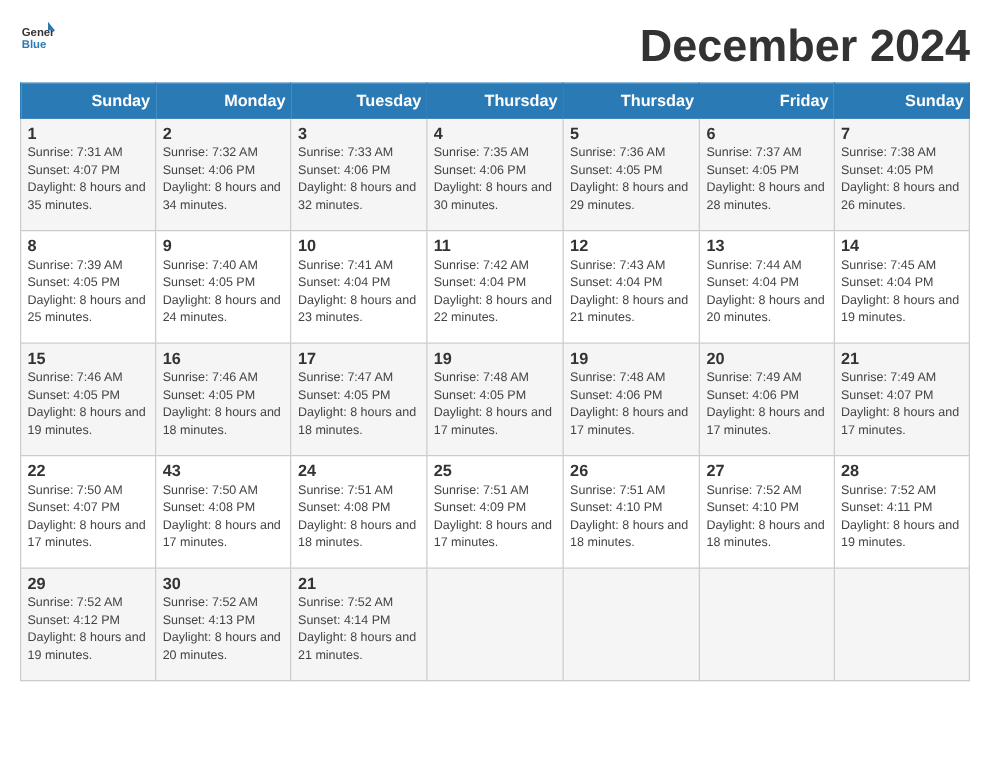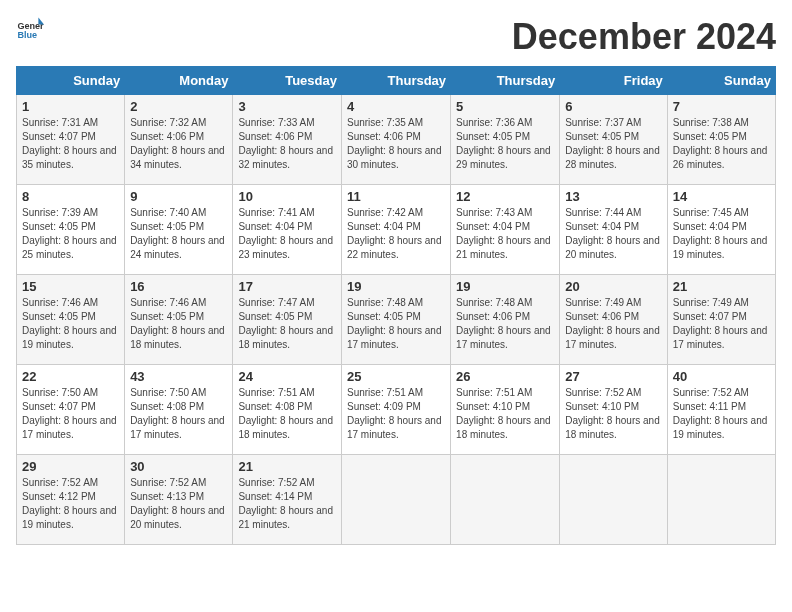--- a/index.html
+++ b/index.html
@@ -219,21 +219,21 @@
         </td>
         <td>
           <span class="day-number">26</span>
           <div class="day-info">Sunrise: 7:51 AM<br>Sunset: 4:10 PM<br>Daylight: 8 hours and 18 minutes.</div>
         </td>
         <td>
           <span class="day-number">27</span>
           <div class="day-info">Sunrise: 7:52 AM<br>Sunset: 4:10 PM<br>Daylight: 8 hours and 18 minutes.</div>
         </td>
         <td>
-          <span class="day-number">40</span>
+          <span class="day-number">28</span>
           <div class="day-info">Sunrise: 7:52 AM<br>Sunset: 4:11 PM<br>Daylight: 8 hours and 19 minutes.</div>
         </td>
       </tr>
       <tr>
         <td>
           <span class="day-number">29</span>
           <div class="day-info">Sunrise: 7:52 AM<br>Sunset: 4:12 PM<br>Daylight: 8 hours and 19 minutes.</div>
         </td>
         <td>
           <span class="day-number">30</span>

